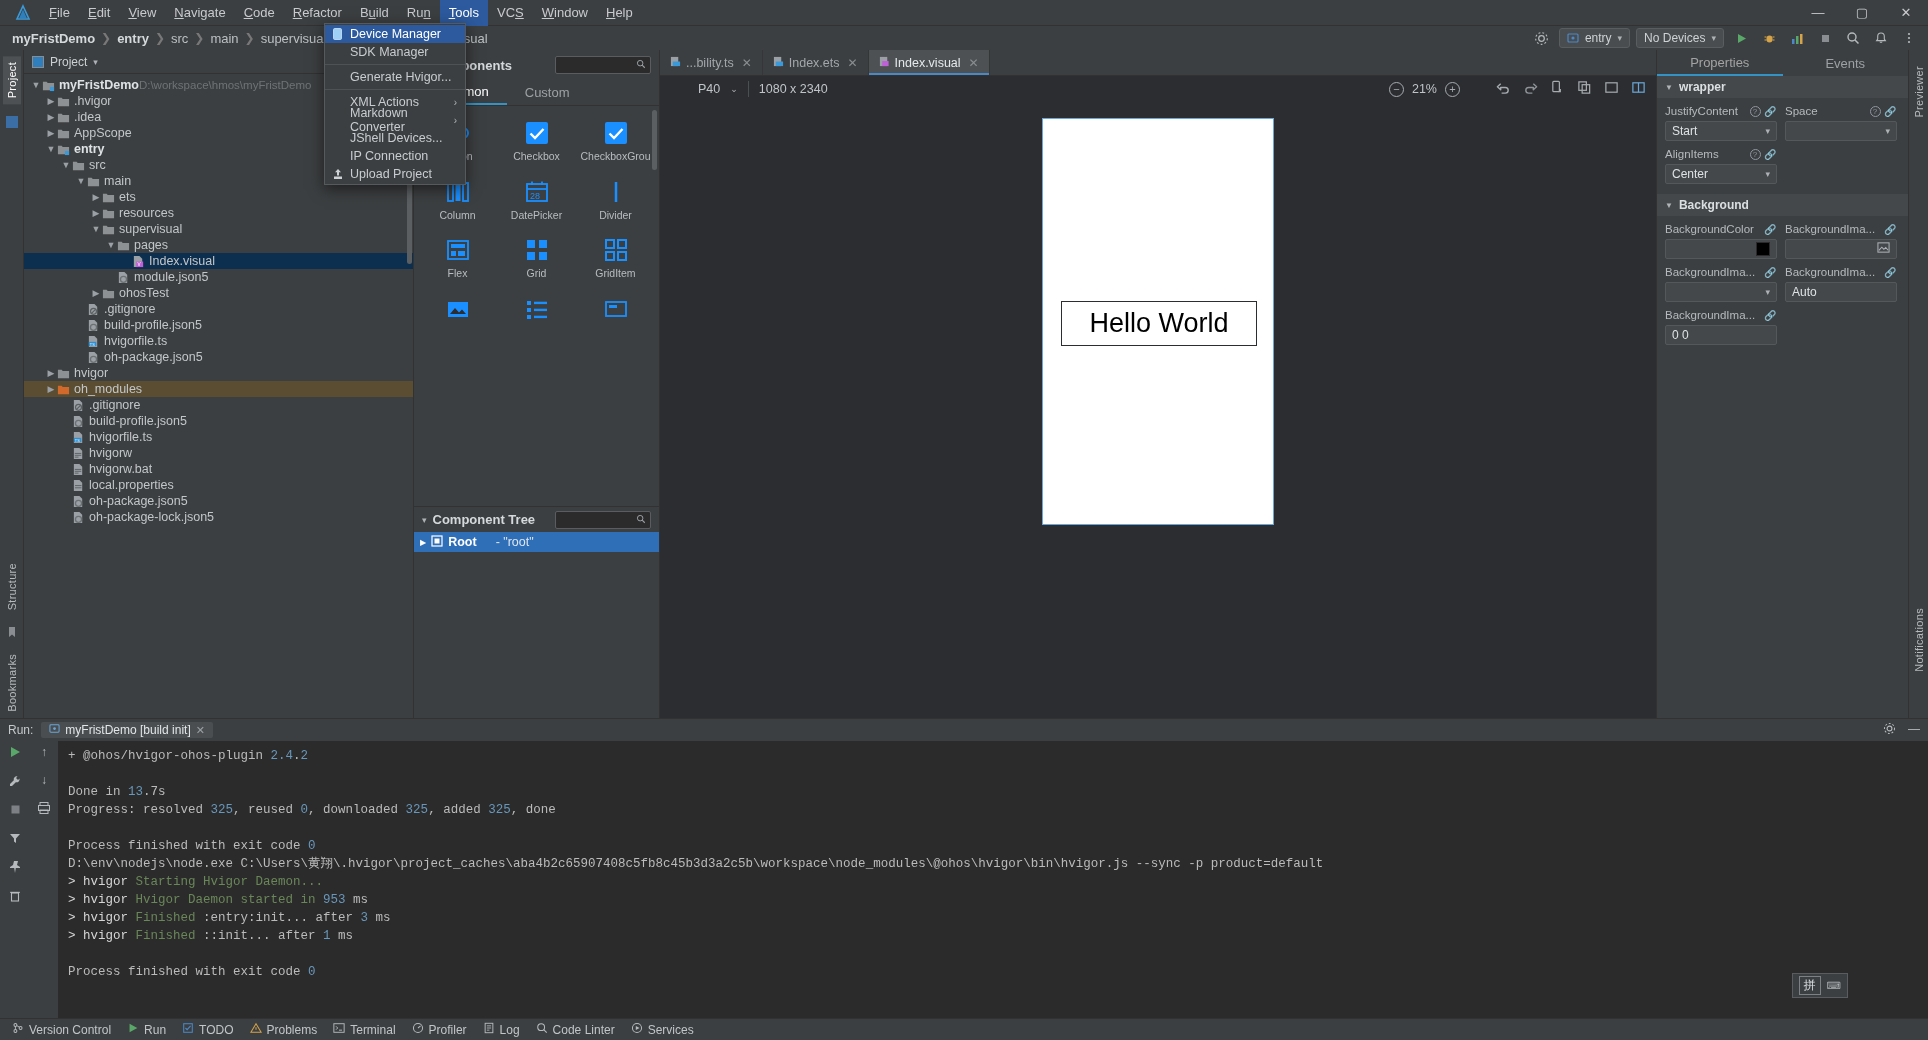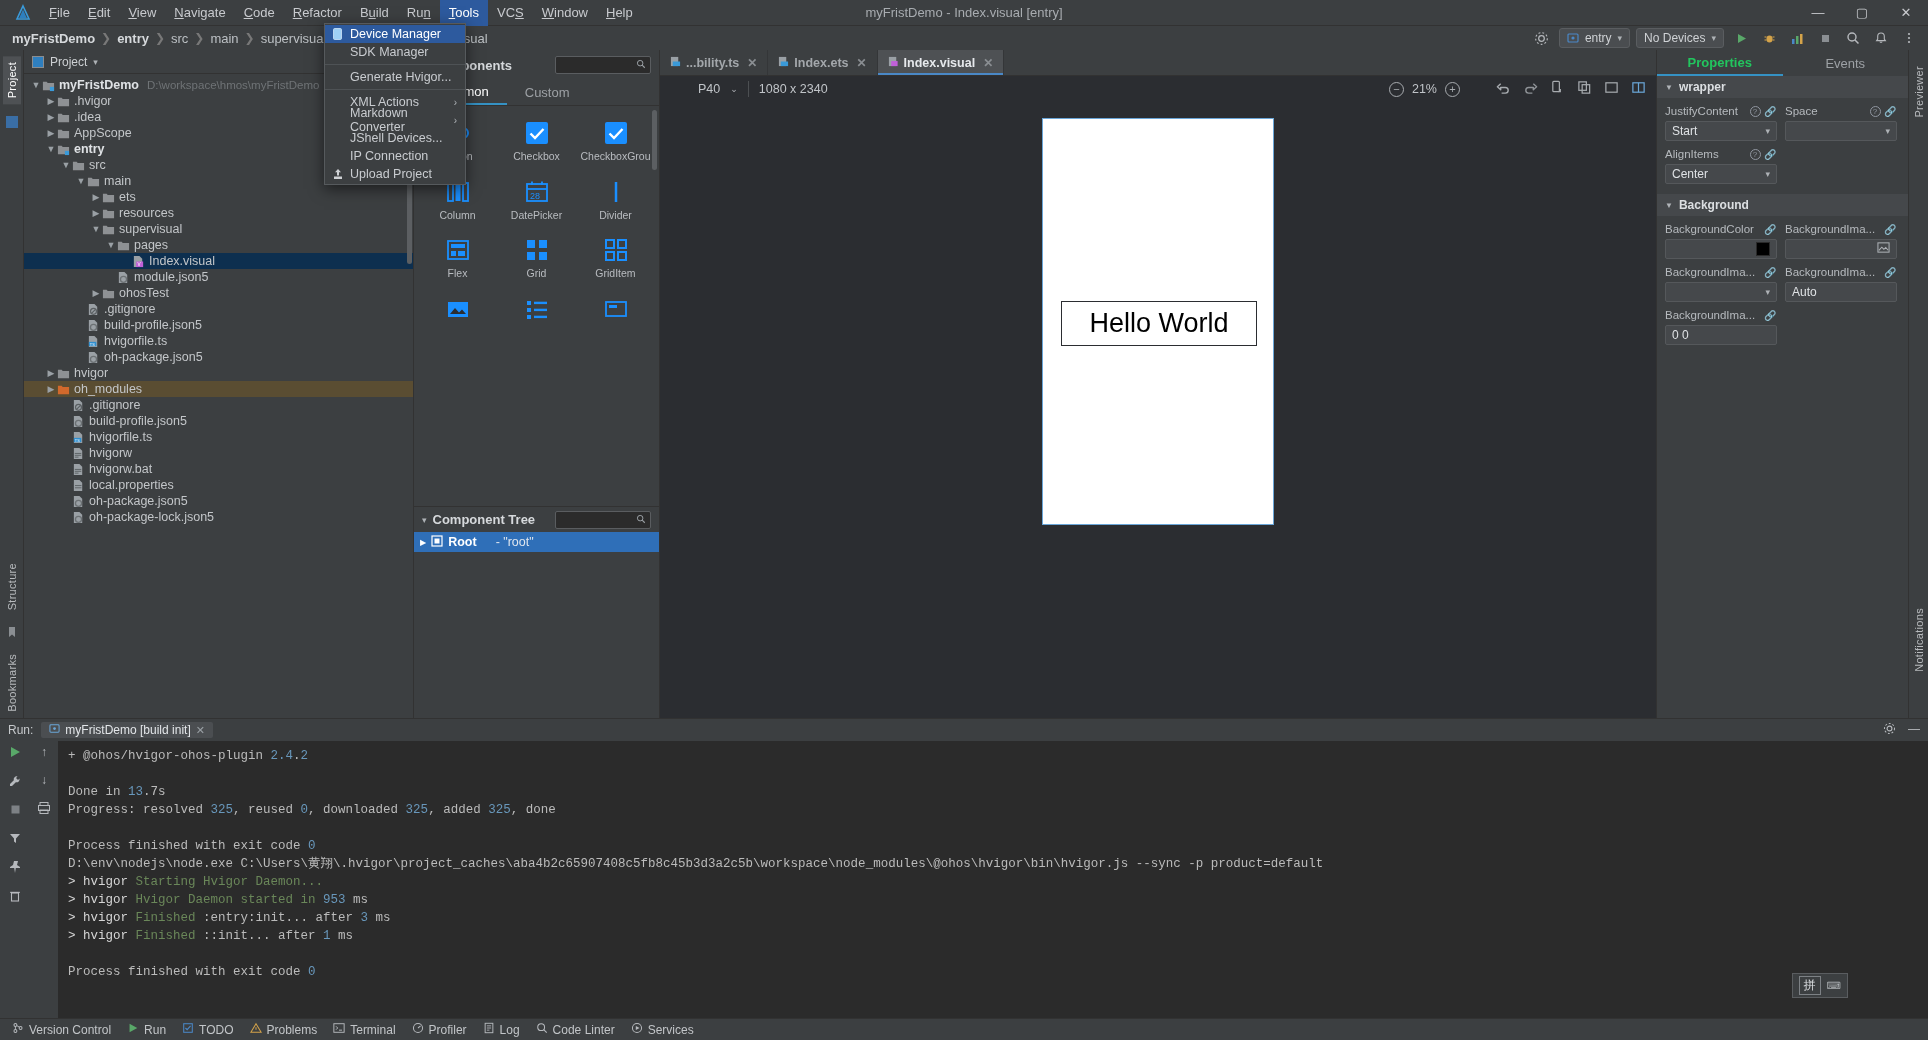--- a/index.html
+++ b/index.html
@@ -72,21 +72,21 @@
   .panelhead .sqicon{ width:12px;height:12px;border:1px solid #8a8d90; background:#2f7fbf;}
   .panelhead .right{margin-left:auto; display:flex;gap:8px;}
   .tree{ flex:1 1 auto; overflow:hidden; padding-top:3px; position:relative; font-size:12.5px;}
   .trow{ height:16px; display:flex; align-items:center; white-space:nowrap; padding-right:6px; color:#c3c6c9;}
   .trow.sel{ background:#0d2f4f; }
   .trow.mod{ background:#5a4d32; }
   .arrow{ width:12px; text-align:center; color:#9aa0a5; font-size:9px; flex:0 0 12px;}
   .fico{ width:13px; height:13px; margin-right:4px; flex:0 0 13px; position:relative; display:inline-block;}
   .tlabel{ }
   .tlabel.b{font-weight:bold; color:#dfe2e5;}
-  .tpath{ color:#6f7376; margin-left:8px; font-size:11.5px;}
+  .tpath{ color:#6f7376; font-size:11.5px;}
   .tree-scroll{ position:absolute; right:1px; top:40px; width:5px; height:150px; background:#5c5f62; border-radius:3px;}
 
   
   .comppanel{ width:246px; flex:0 0 246px; background:#3c3f41; display:flex;flex-direction:column; border-right:1px solid #323232;}
   .cp-head{ height:30px; display:flex;align-items:center; padding:0 8px; gap:6px; flex:0 0 30px;}
   .cp-title{ font-weight:bold; color:#d6d9dc; font-size:13px;}
   .searchbox{
     margin-left:auto; width:96px;height:18px;background:#2b2b2b;border:1px solid #5a5d60;border-radius:2px;
     display:flex;align-items:center;justify-content:flex-end;padding-right:4px;color:#9aa0a5;font-size:11px;
   }
@@ -106,38 +106,38 @@
   .ct-head{ height:26px;display:flex;align-items:center;gap:6px;padding:0 8px; flex:0 0 26px; border-top:1px solid #323232;}
   .ct-title{font-weight:bold;color:#d6d9dc;font-size:13px;}
   .ct-body{flex:1 1 auto;}
   .ctrow{height:20px; display:flex;align-items:center;gap:5px;padding-left:6px;background:#2f6fb8;color:#fff;font-size:12.5px;}
   .ctrow .nm{font-weight:bold;}
   .ctrow .val{color:#dfe6ef;margin-left:14px;}
 
   
   .preview{ flex:1 1 auto; background:#2b2d31; display:flex;flex-direction:column; min-width:0;}
   .tabsbar{ height:26px; background:#3c3f41; display:flex; align-items:stretch; flex:0 0 26px; border-bottom:1px solid #323232;}
-  .etab{ display:flex;align-items:center;gap:5px;padding:0 10px;font-size:12.5px;color:#a3a7ab;border-right:1px solid #343638;font-weight:bold;}
+  .etab{ display:flex;align-items:center;gap:5px;padding:0 10px;font-size:12.5px;color:#a3a7ab;border-right:1px solid #343638;}
   .etab.sel{ background:#4e5154; color:#e6e9ec; box-shadow:inset 0 -2px 0 #4a88c7;}
   .etab .x{color:#8a8e92;font-size:12px;margin-left:3px}
   .prevtoolbar{ height:26px; display:flex;align-items:center; gap:10px; padding:0 10px; font-size:12.5px; color:#c0c4c8; flex:0 0 26px;margin-left:28px;}
   .pt-sep{ width:1px;height:16px;background:#4c4f52;}
   .zoomgrp{display:flex;align-items:center;gap:8px; margin-left:auto}
   .circlebtn{width:15px;height:15px;border:1.5px solid #a7abaf;border-radius:50%;display:flex;align-items:center;justify-content:center;font-size:11px;line-height:1;color:#a7abaf;}
   .tb-icons{display:flex;align-items:center;gap:12px;}
   .canvas{ flex:1 1 auto; background:#2b2d31; display:flex;align-items:flex-start;justify-content:center; padding-top:16px; overflow:hidden;}
   .phone{ width:232px;height:407px; background:#ffffff; border:1px solid #6aa6d8; position:relative;}
   .helloBox{ position:absolute; left:18px; top:182px; width:196px; height:45px; border:1px solid #2b2d31; display:flex;align-items:center;justify-content:center;}
   .helloTxt{ font-size:27px; color:#000; font-family:"Liberation Sans",sans-serif;}
 
   
   .props{ width:252px; flex:0 0 252px; background:#3c3f41; display:flex;flex-direction:column; border-left:1px solid #323232;}
   .pr-tabs{display:flex;height:26px;flex:0 0 26px;}
   .pr-tab{flex:1;display:flex;align-items:center;justify-content:center;font-size:13px;color:#9da1a5;}
-  .pr-tab.sel{color:#22c55e;border-bottom:2px solid #3592c4;font-weight:bold;}
+  .pr-tab.sel{color:#a3a3a3;border-bottom:2px solid #3592c4;}
   .pr-sect{height:22px;display:flex;align-items:center;gap:6px;padding-left:8px;background:#45484b;font-size:12px;font-weight:bold;color:#dcdfe2;}
   .caret{font-size:8px;color:#b0b4b8}
   .pr-grid{display:flex;flex-wrap:wrap;padding:6px 8px 10px 8px;gap:6px 8px;text-align:center;}
   .field{width:112px;}
   .flabel{display:flex;align-items:center;gap:4px;font-size:11.5px;color:#b6babe;margin-bottom:3px;height:14px;}
   .flabel .sp{margin-left:auto;display:flex;gap:4px;align-items:center}
   .fctl{height:20px;background:#45484b;border:1px solid #55585b;border-radius:2px;display:flex;align-items:center;padding:0 6px;font-size:12px;color:#dfe2e5;}
   .fctl .chev{margin-left:auto;color:#aeb2b6;font-size:9px}
   .swatch{margin-left:auto;width:14px;height:14px;background:#000;border:1px solid #2a2a2a;}
   .qm{width:11px;height:11px;border:1px solid #9096a0;border-radius:50%;font-size:8px;display:flex;align-items:center;justify-content:center;color:#9096a0;}
@@ -197,21 +197,20 @@
       <div class="menu-item"><u>N</u>avigate</div>
       <div class="menu-item"><u>C</u>ode</div>
       <div class="menu-item"><u>R</u>efactor</div>
       <div class="menu-item">B<u>u</u>ild</div>
       <div class="menu-item">Ru<u>n</u></div>
       <div class="menu-item active"><u>T</u>ools</div>
       <div class="menu-item">VC<u>S</u></div>
       <div class="menu-item"><u>W</u>indow</div>
       <div class="menu-item"><u>H</u>elp</div>
     </div>
-    <div class="win-title">myFristDemo - Index.visual [entry]</div>
     <div class="win-btns">
       <div class="win-btn">—</div>
       <div class="win-btn">▢</div>
       <div class="win-btn close">✕</div>
     </div>
   </div>
 
   <div class="navbar">
     <span class="crumb bold">myFristDemo</span>
     <span class="sep">❯</span>

